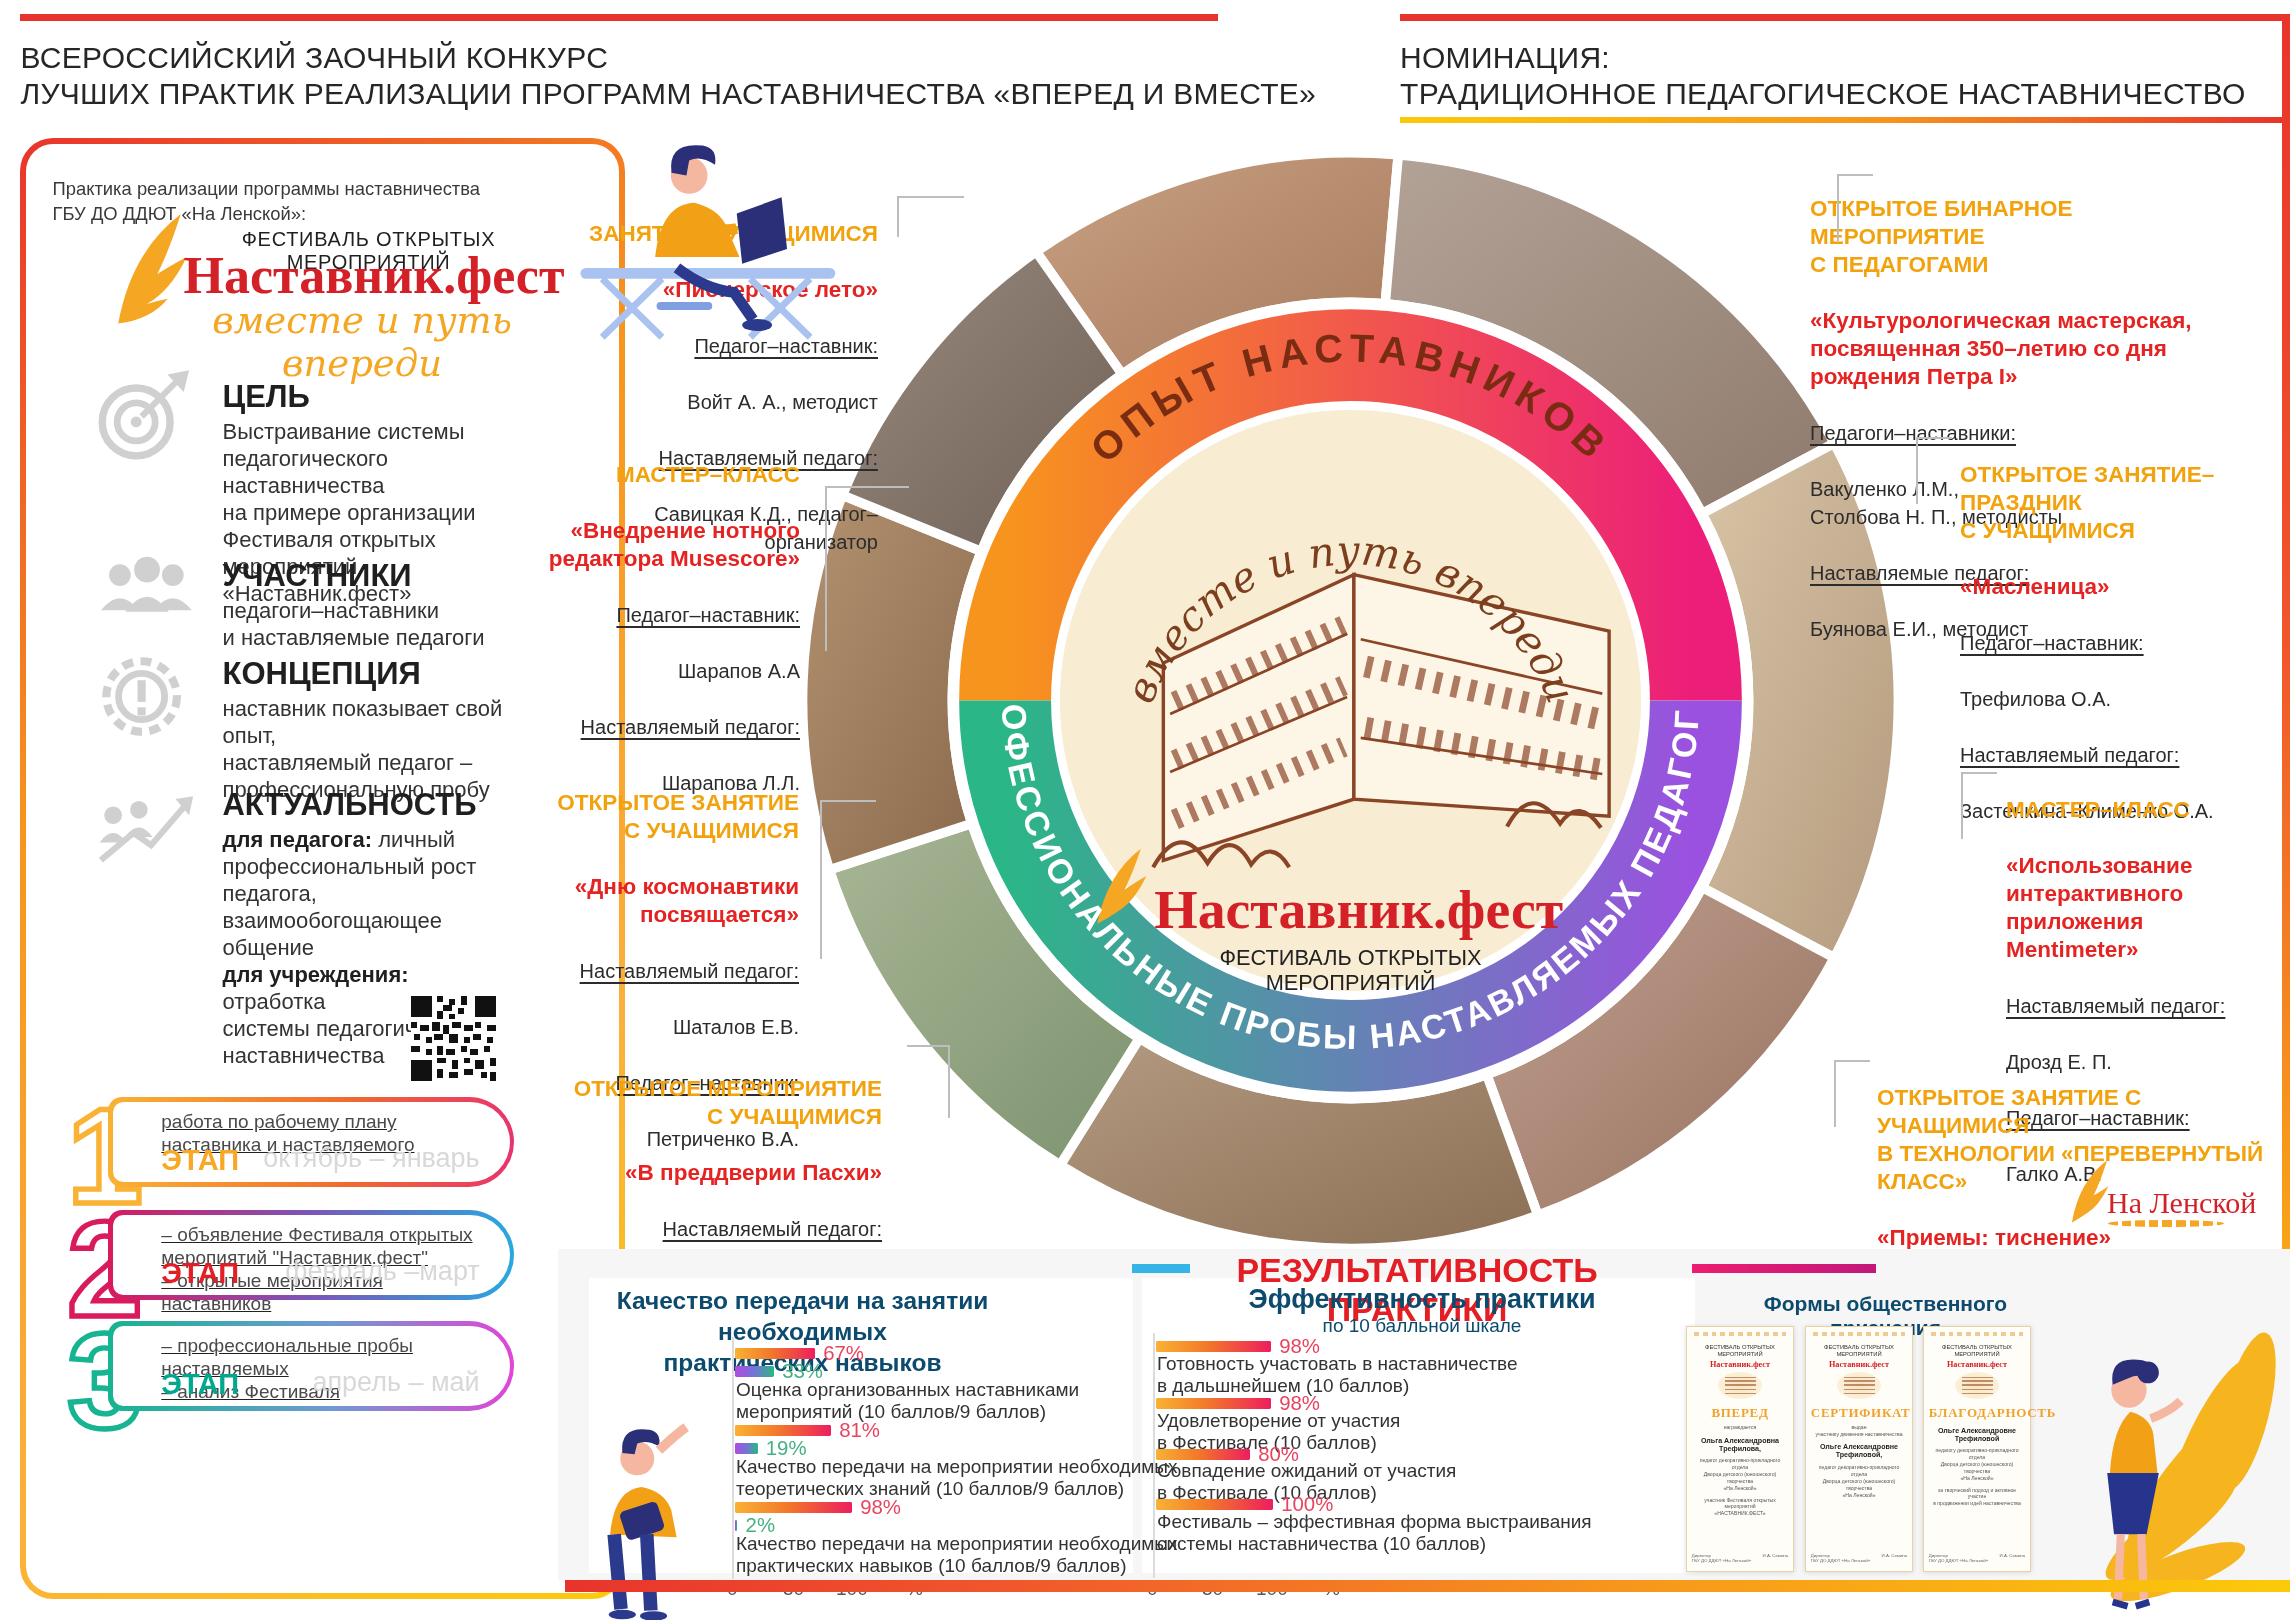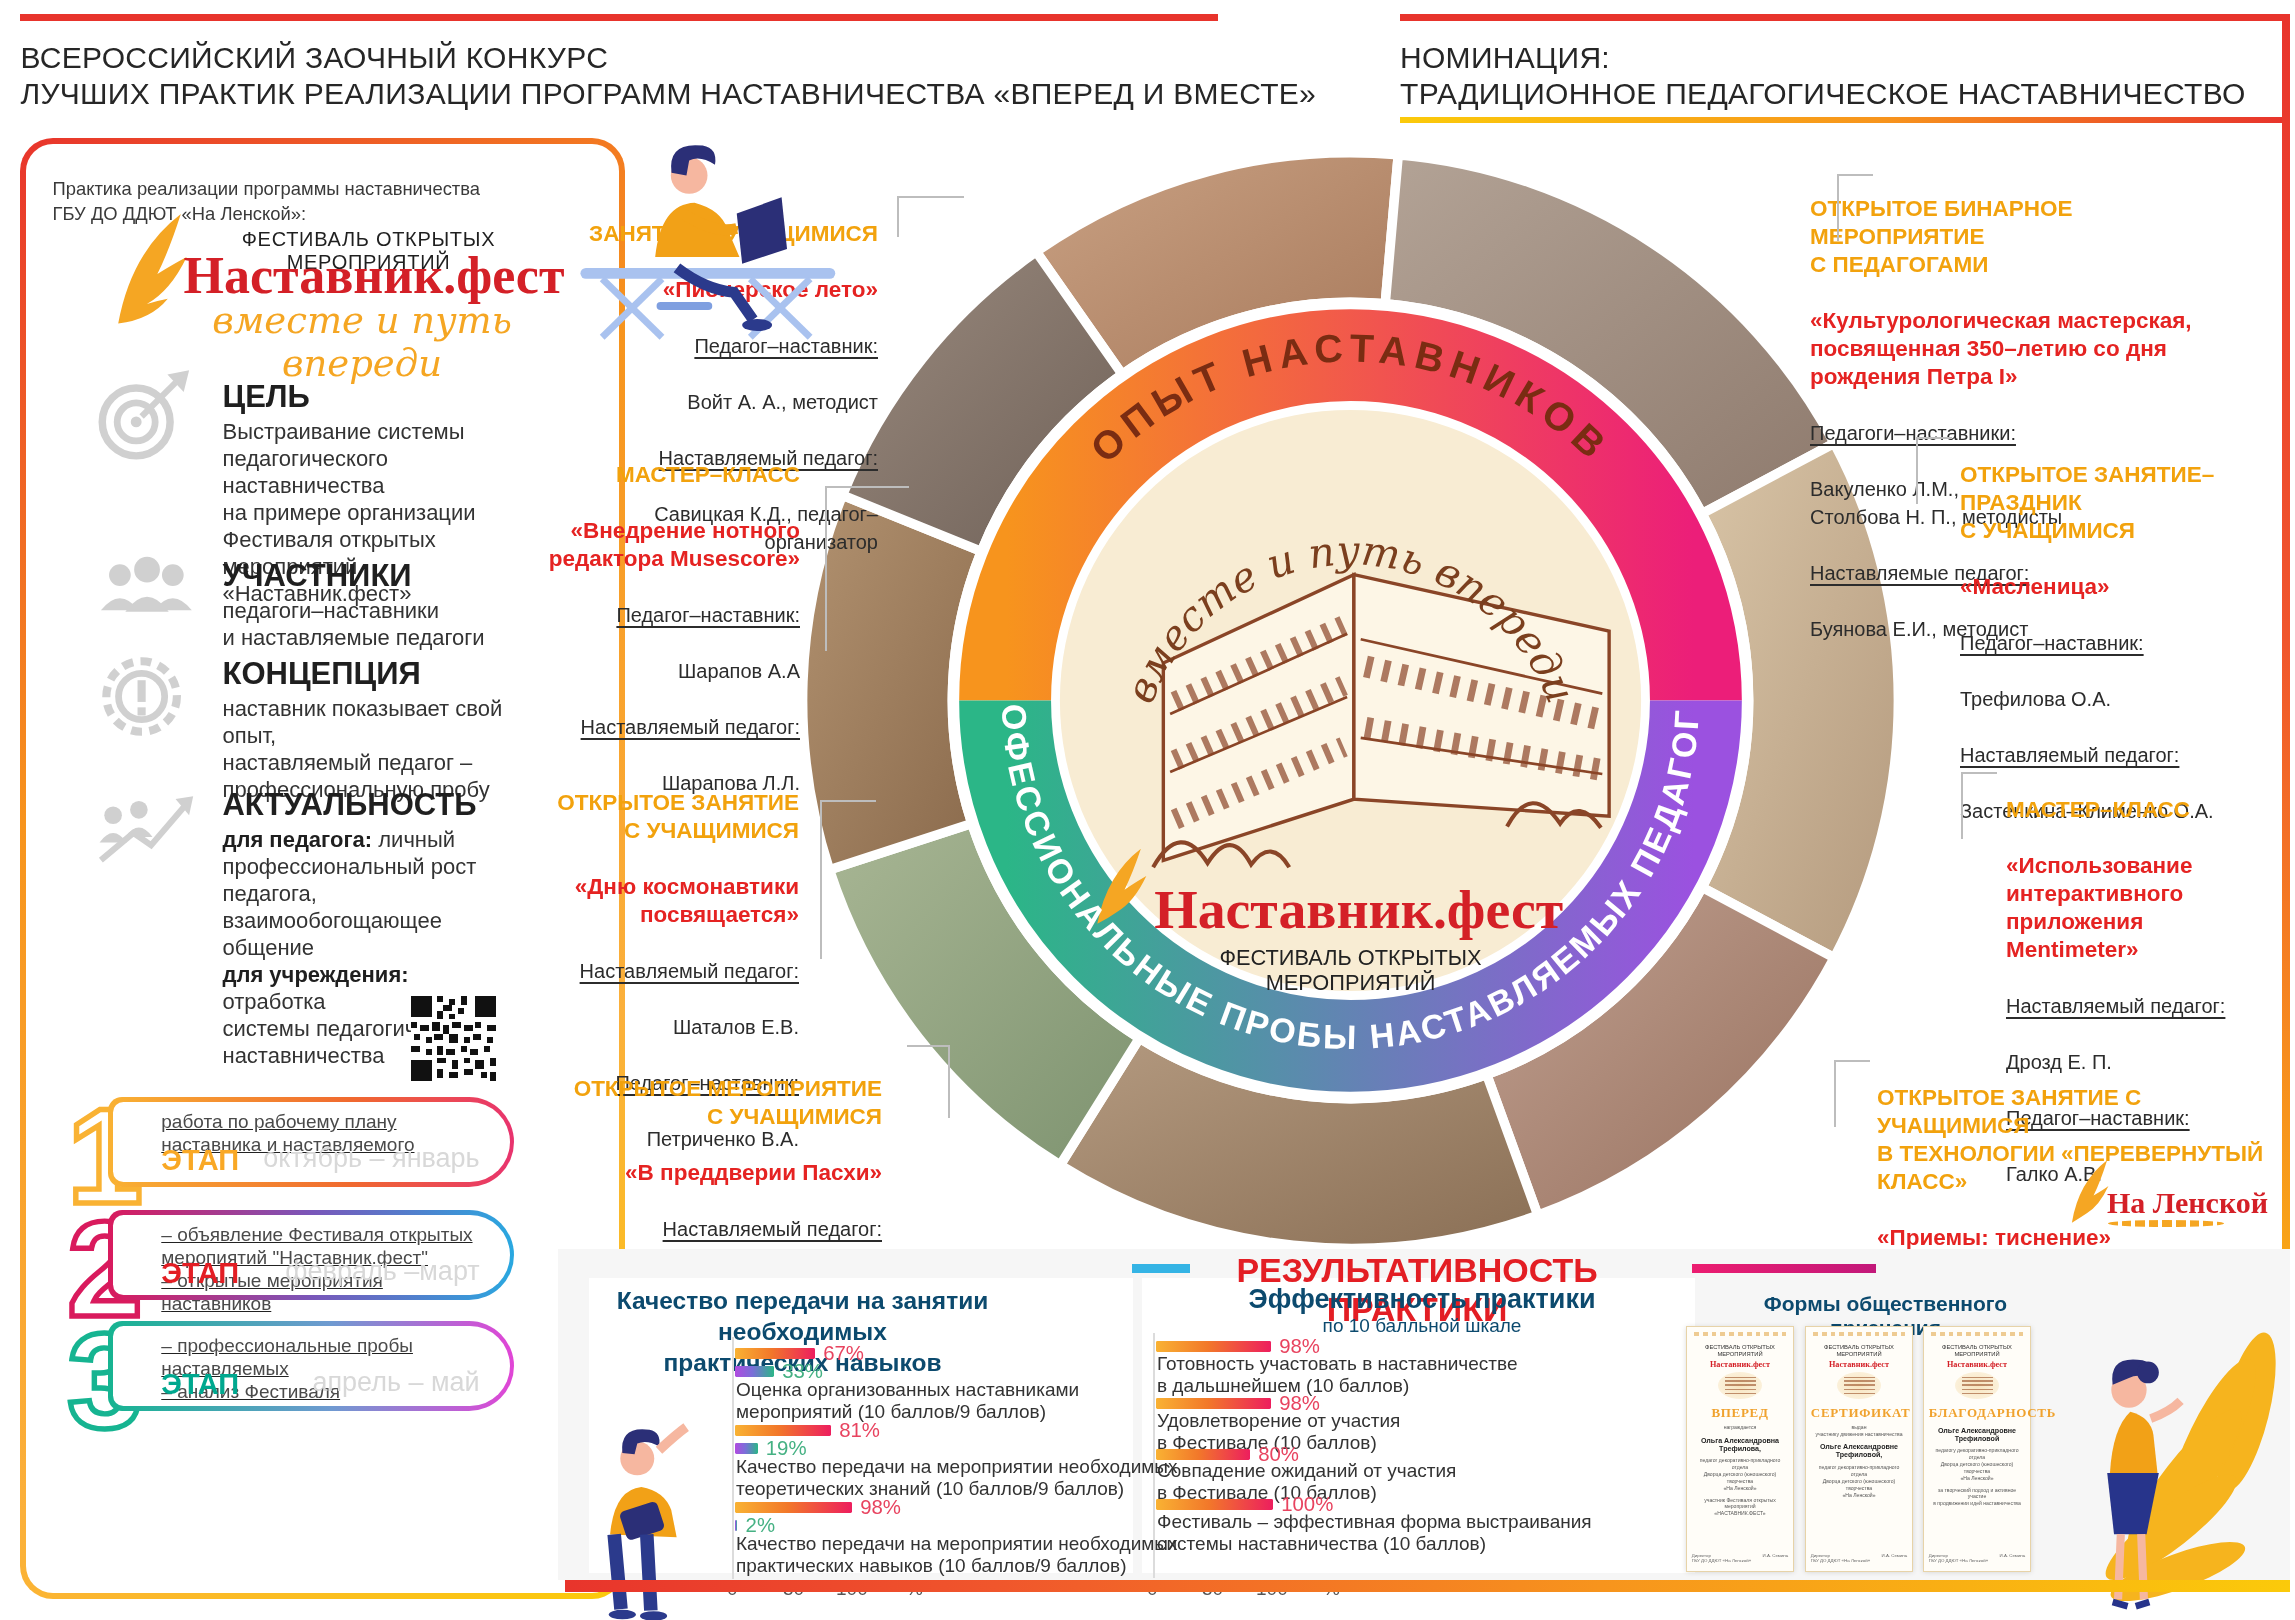--- a/index.html
+++ b/index.html
@@ -73,21 +73,21 @@
   .cert .pres{margin-top:3.4px;font-size:5.1px;white-space:pre-line;line-height:1.3;}
   .cert .nm{font-weight:700;color:#222;font-size:7.1px;margin-top:6.1px;}
   .cert .desc{font-size:5.1px;margin-top:4.8px;white-space:pre-line;line-height:1.35;}
   .cert .extra{font-size:5.1px;margin-top:4.8px;white-space:pre-line;line-height:1.35;}
   .cert .foot{position:absolute;bottom:8.2px;left:4.8px;right:4.8px;display:flex;justify-content:space-between;
               font-size:4.4px;text-align:left;white-space:pre-line;color:#666;}
   .bottombar{position:absolute;left:565px;top:1580px;width:1725px;height:12.2px;
              background:linear-gradient(90deg,#e8342c,#f0562c 25%,#f7941d 60%,#fbca0a);}
   
   .nal{position:absolute;left:2069px;top:1186px;width:218px;}
-  .nal .t{font-family:"Liberation Serif",serif;font-weight:700;font-size:30px;color:#d42027;}
+  .nal .t{font-family:"Liberation Serif",serif;font-weight:400;font-size:30px;color:#d42027;}
   .nal .sq{width:116px;height:6.8px;margin-left:39px;border-radius:50%;
            background:repeating-linear-gradient(90deg,#f5a623 0 9.5px,transparent 9.5px 13.6px);}
 </style>
 </head>
 <body>
 
 <div id="poster">
 
   <div class="topbar" style="left:20.4px;top:13.6px;width:1198px;"></div>
   <div class="htitle" style="left:20.4px;top:75px;">ЛУЧШИХ ПРАКТИК РЕАЛИЗАЦИИ ПРОГРАММ НАСТАВНИЧЕСТВА «ВПЕРЕД И ВМЕСТЕ»</div>

